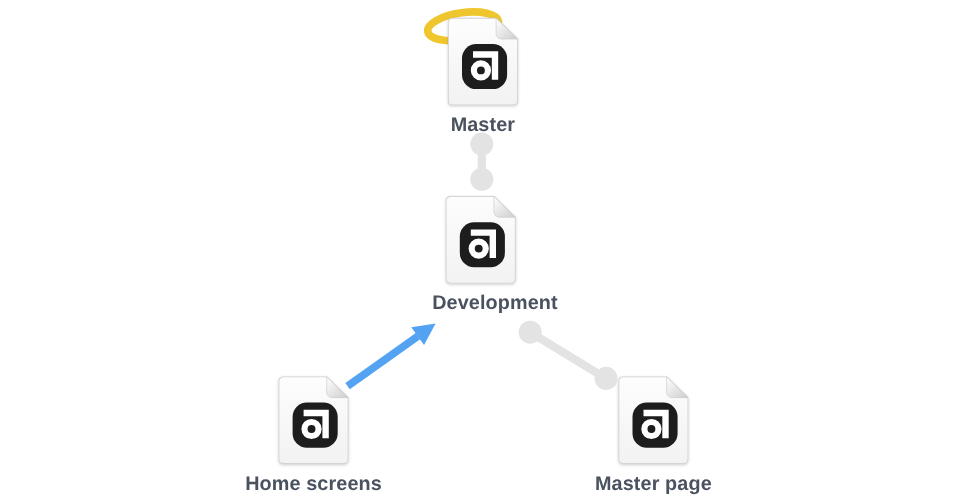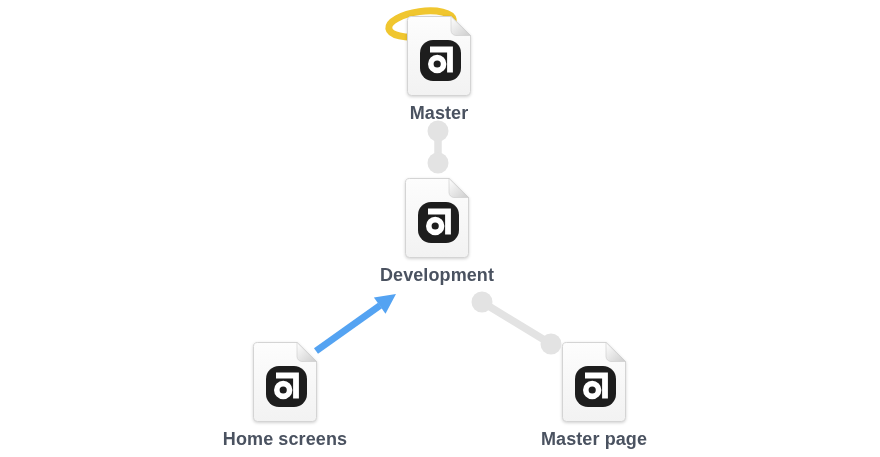--- a/index.html
+++ b/index.html
@@ -35,21 +35,21 @@
     stroke: var(--halo-yellow);
     stroke-width: 7;
   }
   .node {
     position: absolute;
     width: 140px;
     text-align: center;
     z-index: 1;
   }
   .node-master      { left: 369px; top: 16px;  }
-  .node-development { left: 367px; top: 178px; }
+  .node-development { left: 367px; top: 178px; text-align: right; }
   .node-home        { left: 215px; top: 342px; }
   .node-profile     { left: 524px; top: 342px; }
   .file-icon {
     display: block;
     margin: 0 auto;
     filter: drop-shadow(0 1px 1.5px rgba(0,0,0,0.18));
   }
   .paper  { fill: url(#paperGrad); stroke: var(--paper-border); stroke-width: 1; }
   .fold   { fill: url(#foldGrad);  stroke: #c9c9c9; stroke-width: 0.6; }
   .squircle { fill: var(--icon-dark); }

